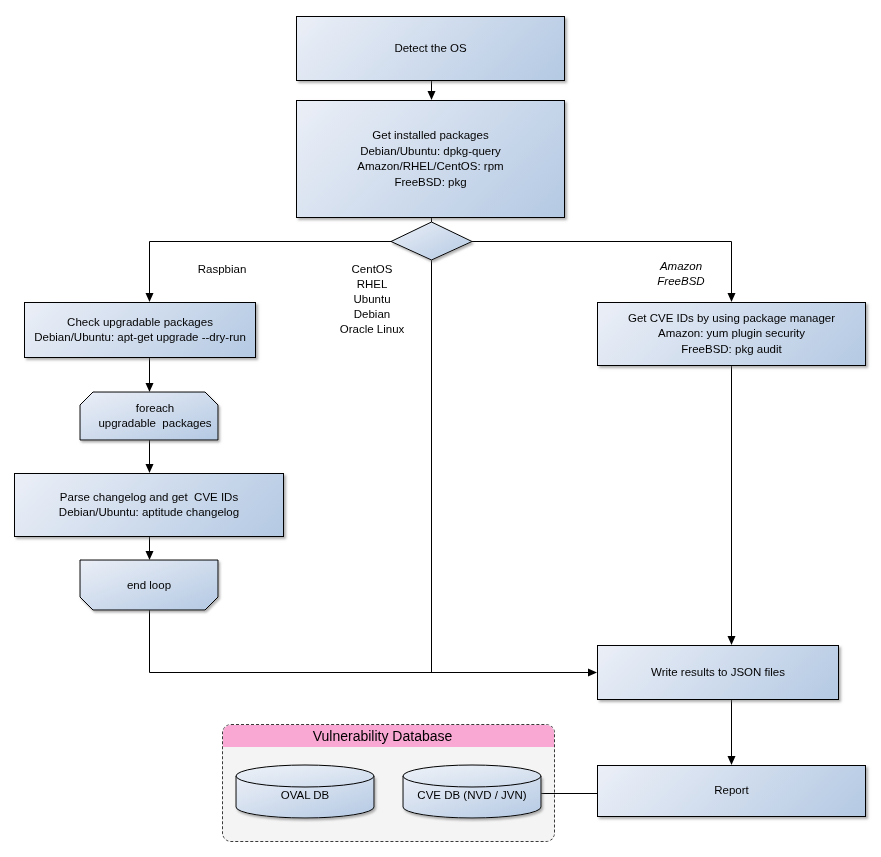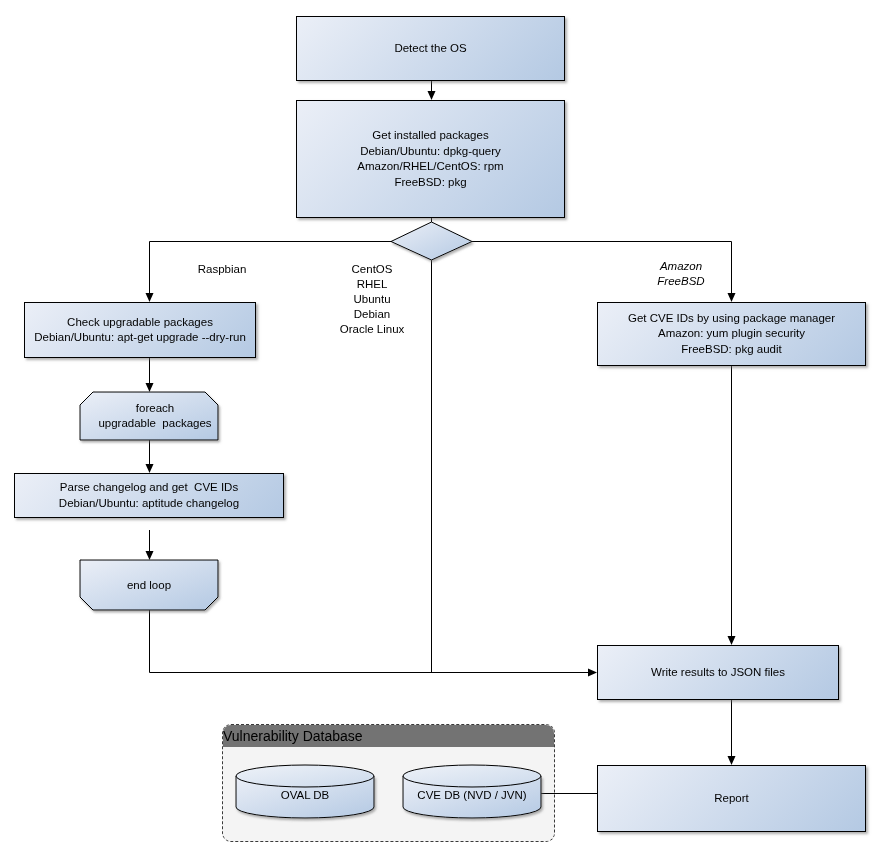--- a/index.html
+++ b/index.html
@@ -55,25 +55,25 @@
     width: 333px; height: 118px;
     background: #f4f4f4;
     border: 1.5px dashed #3a3a3a;
     border-radius: 9px;
     box-sizing: border-box;
   }
   .db-title {
     position: absolute;
     left: 0; top: 0; right: 0;
     height: 22px;
-    background: #737373;
+    background: #f9a8d4;
     border-radius: 8px 8px 0 0;
     font-size: 14px;
     line-height: 22px;
-    text-align: left;
+    text-align: center;
     padding-right: 12px;
   }
   .connector { stroke: #000; stroke-width: 1; fill: none; }
   .arrowhead { fill: #000; stroke: none; }
   .shape { stroke: #000; stroke-width: 1; fill: url(#bluegrad); filter: url(#softshadow); }
   .cyl-top { stroke: #000; stroke-width: 1; fill: url(#cyltopgrad); }
 </style>
 </head>
 <body>
 
@@ -150,30 +150,30 @@
   <div class="node" style="left:296px; top:16px; width:269px; height:65px;">Detect the OS</div>
 
   <div class="node" style="left:296px; top:100px; width:269px; height:118px;">Get installed packages
 Debian/Ubuntu: dpkg-query
 Amazon/RHEL/CentOS: rpm
 FreeBSD: pkg</div>
 
   <div class="node" style="left:24px; top:302px; width:232px; height:56px;">Check upgradable packages
 Debian/Ubuntu: apt-get upgrade --dry-run</div>
 
-  <div class="node" style="left:14px; top:473px; width:270px; height:45px;">Parse changelog and get  CVE IDs
+  <div class="node" style="left:14px; top:473px; width:270px; height:64px;">Parse changelog and get  CVE IDs
 Debian/Ubuntu: aptitude changelog</div>
 
   <div class="node" style="left:597px; top:302px; width:269px; height:64px;">Get CVE IDs by using package manager
 Amazon: yum plugin security
 FreeBSD: pkg audit</div>
 
   <div class="node" style="left:597px; top:645px; width:242px; height:55px;">Write results to JSON files</div>
 
-  <div class="node" style="left:597px; top:765px; width:269px; height:67px;">Report</div>
+  <div class="node" style="left:597px; top:765px; width:269px; height:52px;">Report</div>
 
   <div class="shape-label" style="left:80px; top:392px; width:150px; height:48px;">foreach
 upgradable  packages</div>
 
   <div class="shape-label" style="left:80px; top:560px; width:138px; height:50px;">end loop</div>
 
   <div class="flow-label" style="left:172px; top:262px; width:100px;">Raspbian</div>
 
   <div class="flow-label" style="left:312px; top:262px; width:120px;">CentOS
 RHEL

